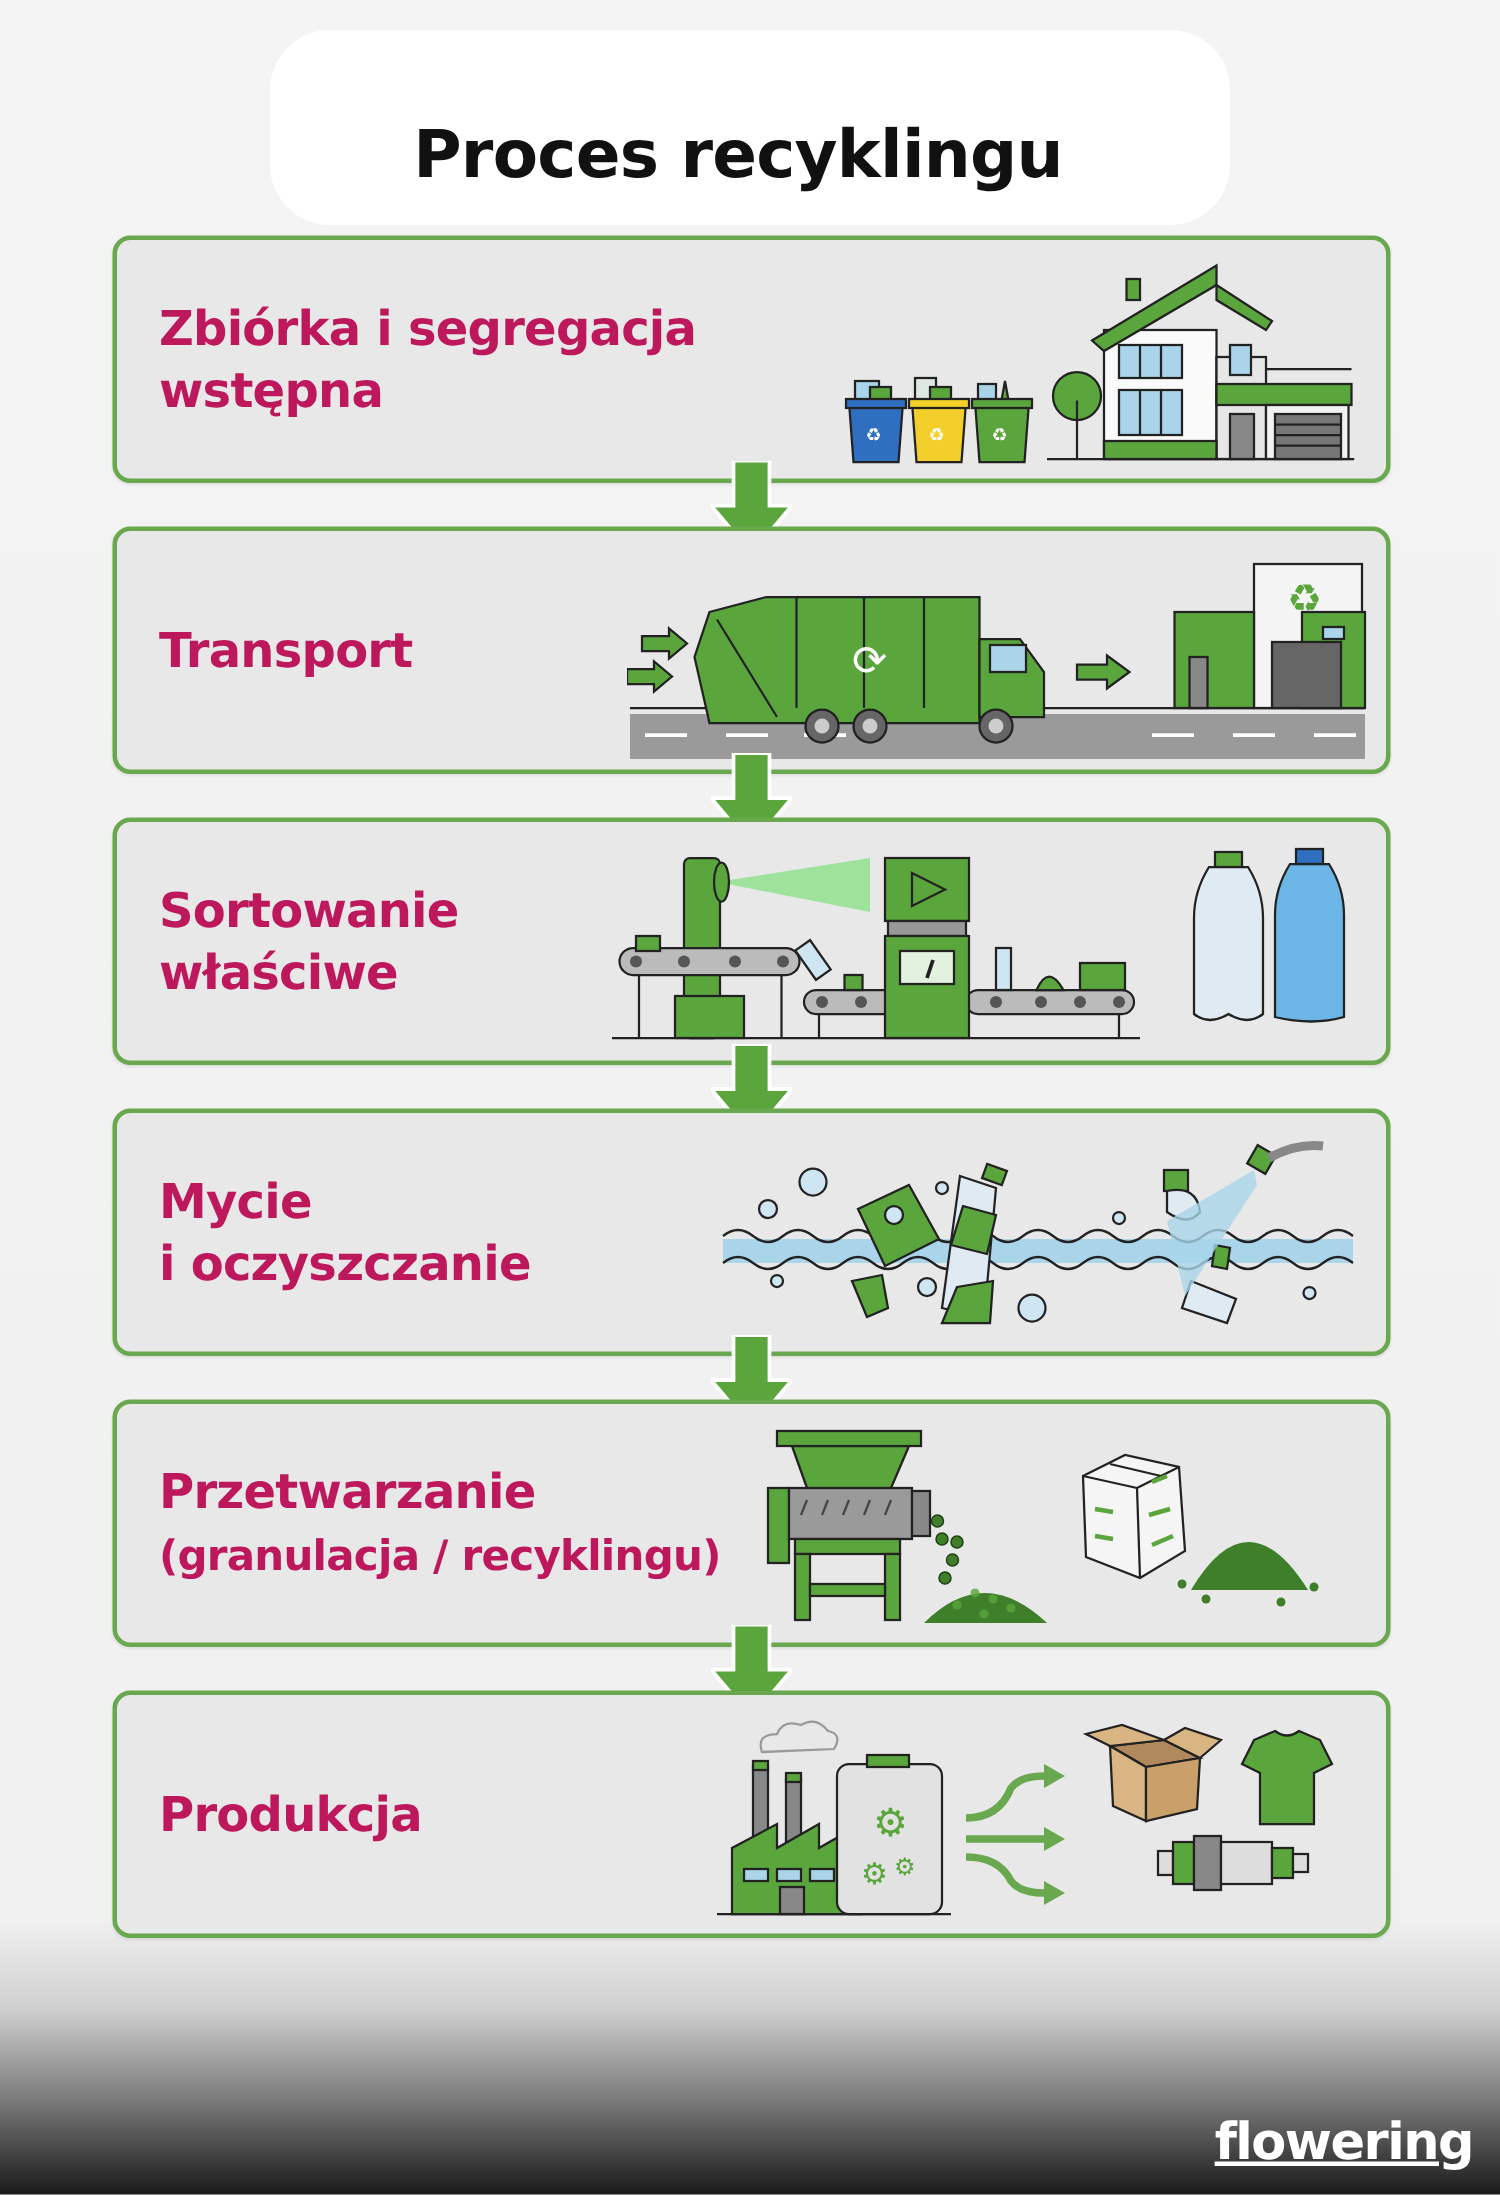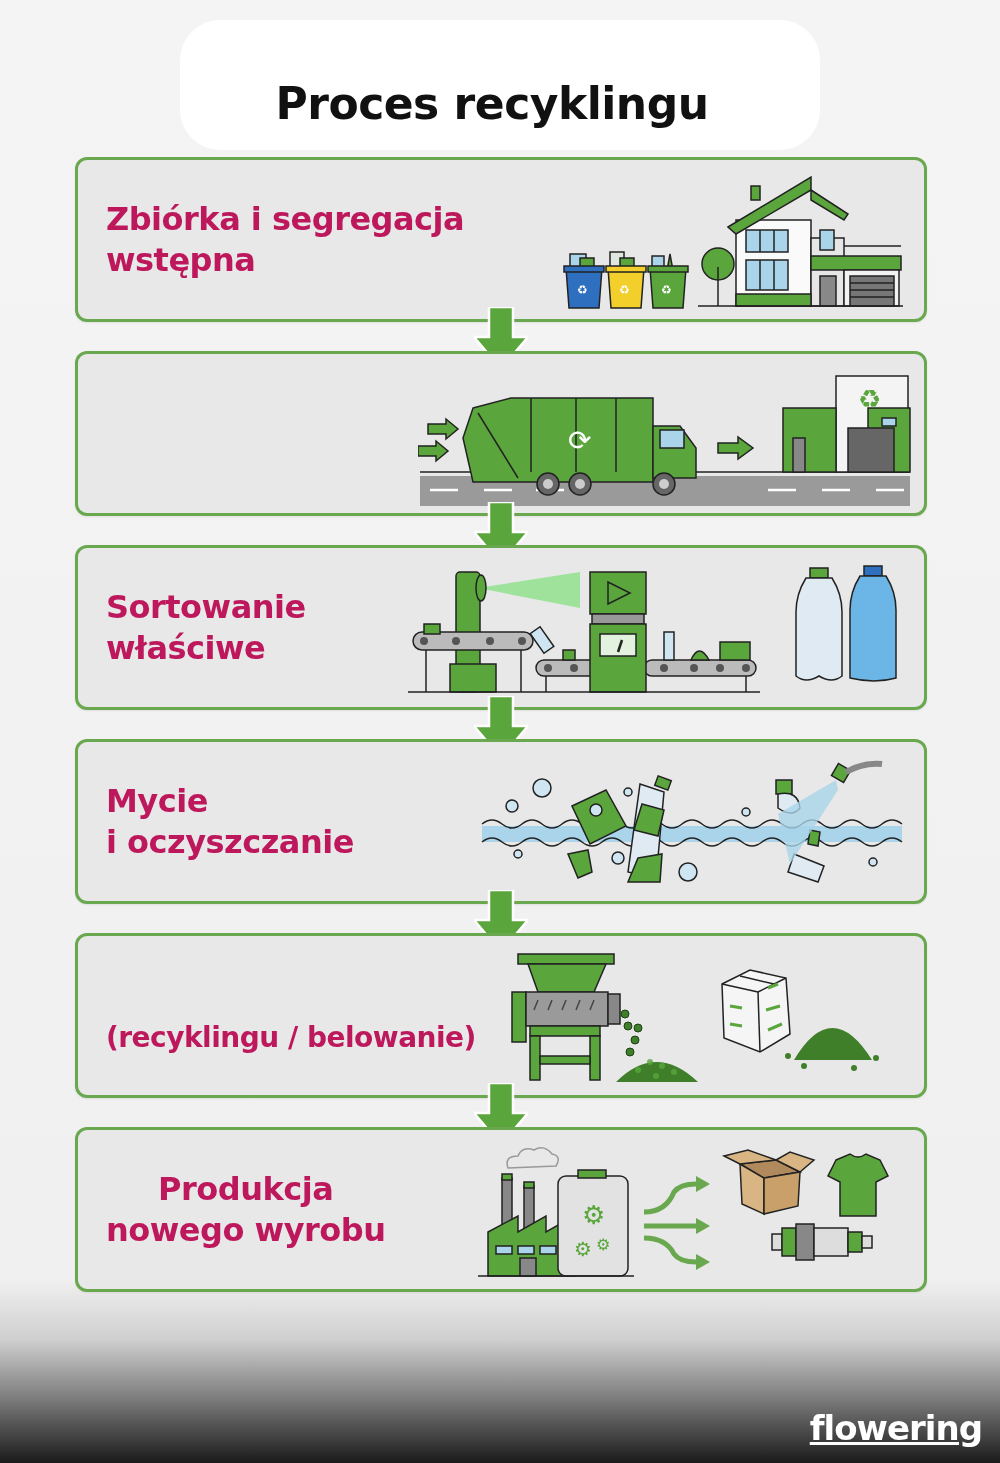--- a/index.html
+++ b/index.html
@@ -98,20 +98,21 @@
       <line x1="140" y1="134" x2="345" y2="134"></line>
     </g>
   </svg>
 </div>
 
 <svg class="arrow" style="top:307px;" viewBox="0 0 54 62">
   <polygon points="15,0 39,0 39,30 54,30 27,62 0,30 15,30" fill="#5aa63c" stroke="#fff" stroke-width="2.5"></polygon>
 </svg>
 
 <div class="step" style="top:351px;">
+  <div class="step-label"><span>Transport</span></div>
   <svg class="illus" style="left:340px; top:14px;" width="495" height="140" viewBox="0 0 495 140">
     <rect x="2" y="108" width="490" height="30" fill="#9a9a9a"></rect>
     <line x1="2" y1="104" x2="492" y2="104" stroke="#222" stroke-width="1.5"></line>
     <g stroke="#fff" stroke-width="2.5">
         <line x1="12" y1="122" x2="40" y2="122"></line>
         <line x1="66" y1="122" x2="94" y2="122"></line>
         <line x1="118" y1="122" x2="146" y2="122"></line>
         <line x1="350" y1="122" x2="378" y2="122"></line>
         <line x1="404" y1="122" x2="432" y2="122"></line>
         <line x1="458" y1="122" x2="486" y2="122"></line>
@@ -244,21 +245,21 @@
         <circle cx="268" cy="58" r="4"></circle>
       </g>
   </svg>
 </div>
 
 <svg class="arrow" style="top:890px;" viewBox="0 0 54 62">
   <polygon points="15,0 39,0 39,30 54,30 27,62 0,30 15,30" fill="#5aa63c" stroke="#fff" stroke-width="2.5"></polygon>
 </svg>
 
 <div class="step" style="top:933px;">
-  <div class="step-label"><br><span class="sub">(recyklingu / belowanie)</span></div>
+  <div class="step-label"><span>Przetwarzanie</span><br><span class="sub">(granulacja / recyklingu)</span></div>
   <svg class="illus" style="left:420px; top:12px;" width="410" height="140" viewBox="0 0 410 140">
     <g stroke="#222" stroke-width="1.5">
       <rect x="20" y="6" width="96" height="10" fill="#5aa63c"></rect>
       <polygon points="30,16 108,16 96,44 40,44" fill="#5aa63c"></polygon>
       <rect x="14" y="44" width="14" height="50" fill="#5aa63c"></rect>
       <rect x="28" y="44" width="82" height="34" fill="#9a9a9a"></rect>
       <rect x="110" y="46" width="12" height="30" fill="#888"></rect>
       <rect x="32" y="78" width="70" height="10" fill="#5aa63c"></rect>
       <rect x="32" y="88" width="10" height="44" fill="#5aa63c"></rect>
       <rect x="92" y="88" width="10" height="44" fill="#5aa63c"></rect>
@@ -308,21 +309,21 @@
         <circle cx="356" cy="120" r="3"></circle>
       </g>
   </svg>
 </div>
 
 <svg class="arrow" style="top:1083px;" viewBox="0 0 54 62">
   <polygon points="15,0 39,0 39,30 54,30 27,62 0,30 15,30" fill="#5aa63c" stroke="#fff" stroke-width="2.5"></polygon>
 </svg>
 
 <div class="step" style="top:1127px;text-align:center;">
-  <div class="step-label"><span>Produkcja</span><br><span>nowego wyrobu</span></div>
+  <div class="step-label"><span>Produkcja</span><br></div>
   <svg class="illus" style="left:400px; top:12px;" width="420" height="140" viewBox="0 0 420 140">
     <path d="M30 26 q-4 -12 10 -12 q4 -10 16 -6 q10 -6 18 4 q10 2 4 12z" fill="none" stroke="#999" stroke-width="1.5"></path>
     <g stroke="#222" stroke-width="1.5">
       <rect x="24" y="36" width="10" height="50" fill="#888"></rect>
       <rect x="46" y="44" width="10" height="44" fill="#888"></rect>
       <rect x="24" y="32" width="10" height="6" fill="#5aa63c"></rect>
       <rect x="46" y="40" width="10" height="6" fill="#5aa63c"></rect>
       <polygon points="10,134 10,90 40,74 40,90 68,74 68,90 96,74 96,134" fill="#5aa63c"></polygon>
       <rect x="80" y="34" width="70" height="100" rx="8" fill="#e2e2e2"></rect>
       <rect x="100" y="28" width="28" height="8" fill="#5aa63c"></rect>

